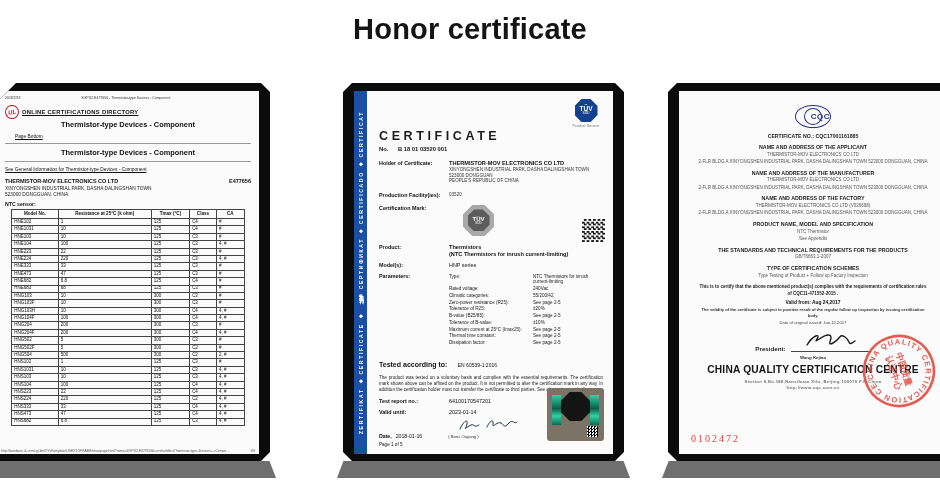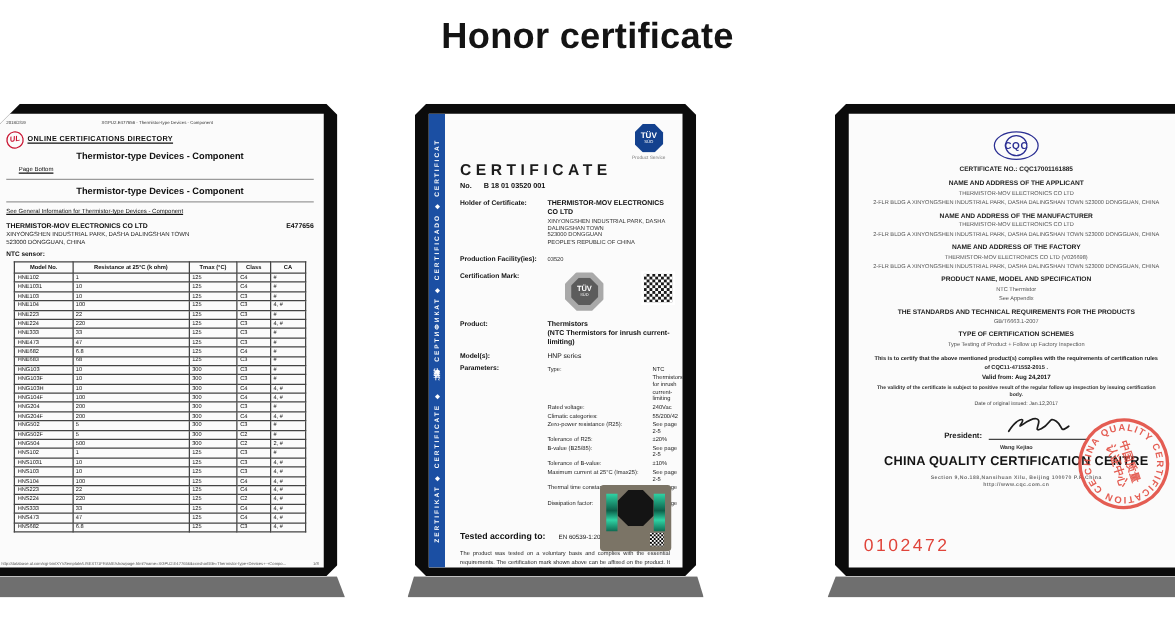--- a/index.html
+++ b/index.html
@@ -12,21 +12,21 @@
   .photo { position:absolute; top:83px; }
   .frame { position:relative; height:378px; background:#0b0b0b;
     clip-path: polygon(9px 0, calc(100% - 9px) 0, 100% 9px, 100% calc(100% - 9px),
       calc(100% - 9px) 100%, 9px 100%, 0 calc(100% - 9px), 0 9px); }
   .frame-left { clip-path: polygon(30px 0, calc(100% - 9px) 0, 100% 9px, 100% calc(100% - 9px),
       calc(100% - 9px) 100%, 9px 100%, 0 calc(100% - 9px), 0 30px); }
   .paper { position:absolute; top:8px; left:11px; right:11px; bottom:7px; background:#fbfbfb; overflow:hidden; }
   .base { width:calc(100% + 12px); margin-left:-6px; height:17px; background:#6f6f6f;
     clip-path: polygon(2.2% 0, 97.8% 0, 100% 100%, 0 100%); }
   #photo-left  { left:-14px; width:284px; }
-  #photo-mid   { left:332px; width:225px; }
+  #photo-mid   { left:343px; width:281px; }
   #photo-right { left:668px; width:290px; }
 
   
   .ul-paper { padding:5px 8px; font-size:5px; }
   .browser-bar { display:flex; justify-content:space-between; font-size:3.5px; color:#333; }
   .browser-bar span:last-child { width:20px; }
   .ul-logo-row { display:flex; align-items:center; gap:3px; margin-top:5px; }
   .ul-circle { width:14px; height:14px; border:1.3px solid #c8102e; border-radius:50%;
     color:#c8102e; font-weight:bold; font-style:italic; font-size:6px; display:flex;
     align-items:center; justify-content:center; transform:rotate(-10deg); flex-shrink:0; }
@@ -106,42 +106,42 @@
   .oct-black { position:absolute; left:14px; top:4px; width:29px; height:29px; background:#141414;
     clip-path:polygon(30% 0,70% 0,100% 30%,100% 70%,70% 100%,30% 100%,0 70%,0 30%);
     border-radius:3px; }
   .sticker-qr { position:absolute; right:6px; bottom:4px; width:11px; height:11px;
     background:repeating-conic-gradient(#000 0 25%, #fff 0 50%); background-size:3px 3px; }
   .sticker-code { position:absolute; left:5px; bottom:6px; font-size:2.6px; color:#e8e4d8; }
 
   
   .cqc-paper { padding:14px 12px; text-align:center; }
   .cqc-logo { width:36px; height:23px; margin:0 auto; border:1.4px solid #2b2f93; border-radius:50%;
-    display:flex; align-items:center; justify-content:center; position:relative; }
+    display:flex; align-items:center; justify-content:flex-end; position:relative; }
   .cqc-logo::before { content:""; position:absolute; left:8px; right:8px; top:2px; bottom:2px;
     border:0.5px solid #2b2f93; border-radius:50%; }
   .cqc-logo span { font-size:8px; font-weight:bold; color:#2b2f93; letter-spacing:0.5px; position:relative; }
   .cqc-title { font-size:13.5px; font-weight:800; color:#1f1f1f; margin-top:4px; letter-spacing:0.4px; }
   .cqc-no { font-size:5.2px; font-weight:bold; margin-top:5px; color:#222; }
   .cqc-sec { margin-top:5px; }
   .sec-h { font-size:5.3px; font-weight:bold; color:#1c1c1c; }
   .sec-l { font-size:4.5px; color:#555; margin-top:1.5px; line-height:1.3; padding:0 6px; }
   .cqc-certify { font-size:4.5px; font-weight:bold; margin:6px auto 0; width:95%; line-height:1.35; color:#222; }
   .cqc-validfrom { font-size:4.9px; font-weight:bold; margin-top:3px; }
   .cqc-note { font-size:4.1px; font-weight:bold; margin-top:2.5px; line-height:1.35; color:#333; padding:0 10px; }
   .cqc-orig { font-size:4.2px; margin-top:2px; color:#444; }
   .pres-row { margin-top:6px; display:flex; justify-content:center; align-items:flex-end; gap:5px; }
   .pres-lbl { font-size:6.2px; font-weight:bold; color:#222; }
   .pres-sig { border-bottom:0.6px solid #444; width:80px; display:flex; justify-content:center; }
   .pres-name { font-size:4.4px; font-weight:bold; margin-top:3px; color:#333; }
   .centre-name { font-size:10.2px; font-weight:800; margin-top:4px; color:#141414; letter-spacing:0.2px; }
   .centre-addr { font-size:4.1px; font-weight:bold; color:#6d6d6d; margin-top:3.5px; letter-spacing:0.4px; }
   .centre-url { font-size:4.1px; font-weight:bold; color:#6d6d6d; margin-top:1.5px; letter-spacing:0.4px; }
-  .serial { position:absolute; left:12px; bottom:10px; color:#e0443a; font-size:14px;
-    letter-spacing:2px; font-family:Liberation Sans, sans-serif; }
+  .serial { position:absolute; left:12px; bottom:10px; color:#e0443a; font-size:10px;
+    letter-spacing:2px; font-family:Liberation Serif, serif; }
   .stamp { position:absolute; right:10px; top:242px; width:76px; height:76px;
     transform:rotate(-18deg); opacity:0.92; }
 </style>
 </head>
 <body>
 
 <h1 class="page-title">Honor certificate</h1>
 
 <div class="photo" id="photo-left">
   <div class="frame frame-left">

